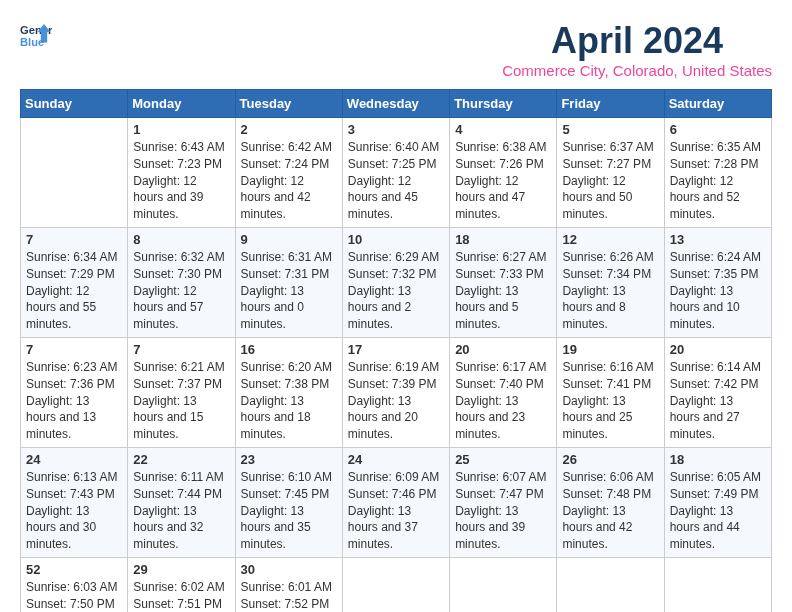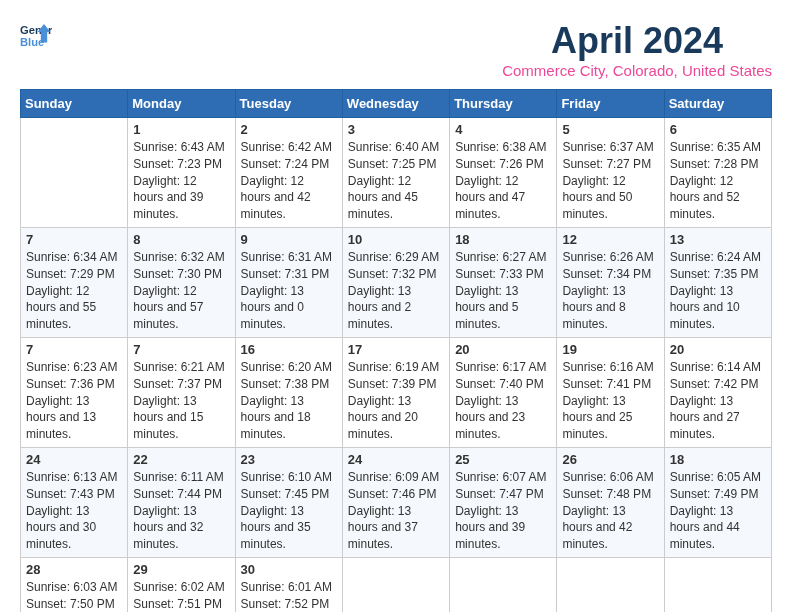--- a/index.html
+++ b/index.html
@@ -280,21 +280,21 @@
       </td>
         <td>
         <span class="day-number">18</span>
         <div class="day-info">
           Sunrise: 6:05 AM<br>Sunset: 7:49 PM<br>Daylight: 13 hours and 44 minutes.
         </div>
       </td>
       </tr>
       <tr>
         <td>
-        <span class="day-number">28</span>
+        <span class="day-number">52</span>
         <div class="day-info">
           Sunrise: 6:03 AM<br>Sunset: 7:50 PM<br>Daylight: 13 hours and 46 minutes.
         </div>
       </td>
         <td>
         <span class="day-number">29</span>
         <div class="day-info">
           Sunrise: 6:02 AM<br>Sunset: 7:51 PM<br>Daylight: 13 hours and 49 minutes.
         </div>
       </td>

